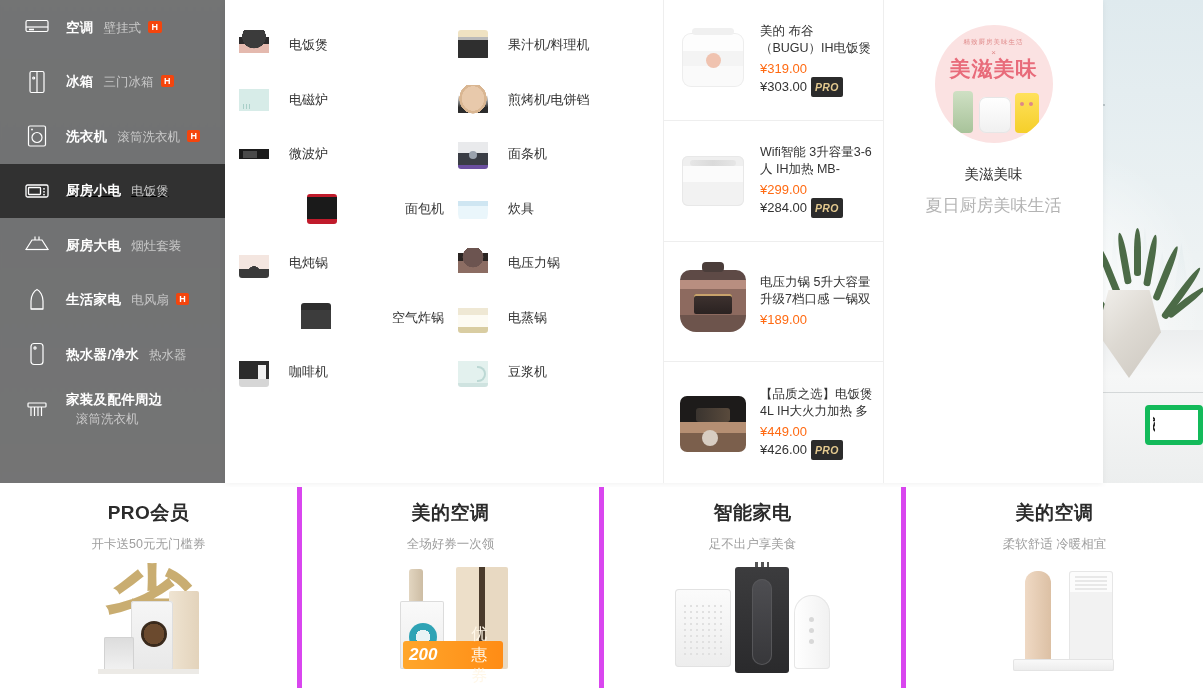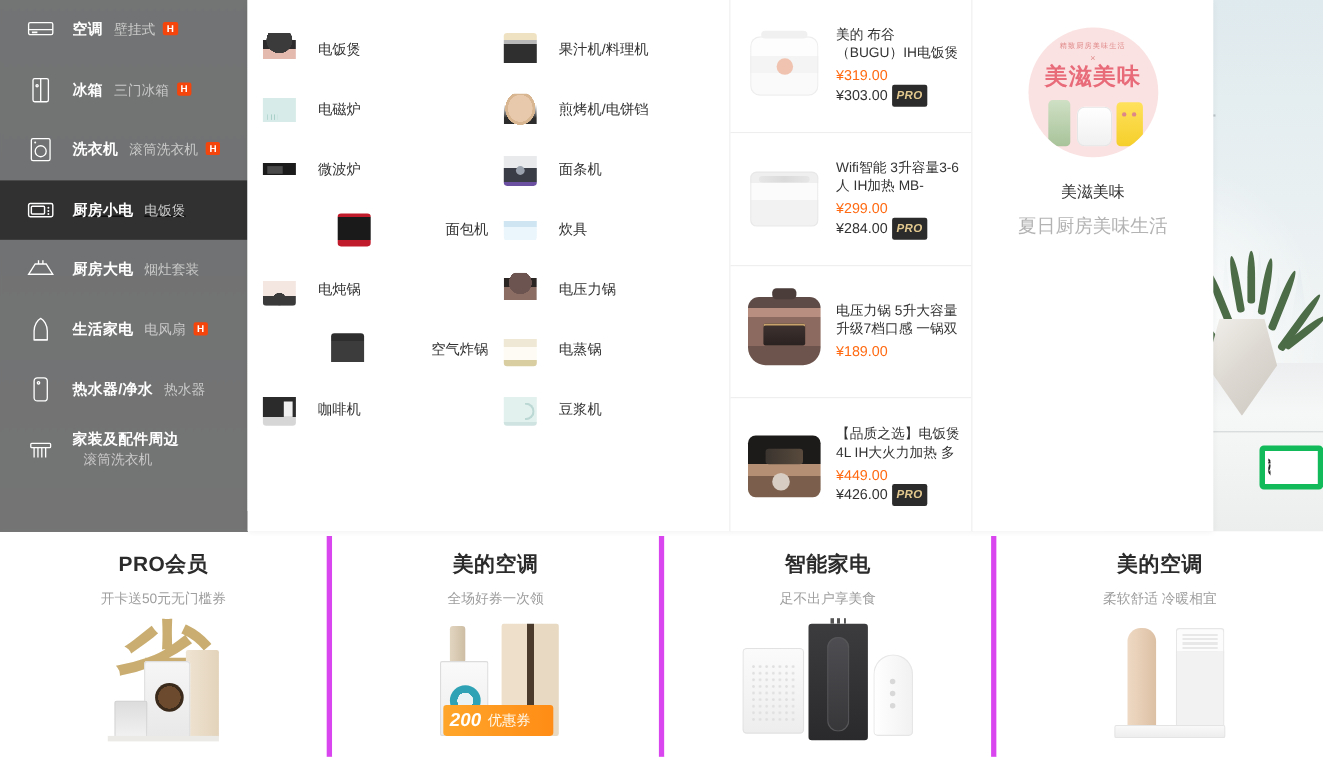--- a/index.html
+++ b/index.html
@@ -295,21 +295,21 @@
   .c2-washer{position:absolute;left:33%;top:48px;width:44px;height:68px;border-radius:2px;
     background:linear-gradient(180deg,#fafafa,#ececec);box-shadow:inset 0 0 0 1px #dcdcdc;}
   .c2-washer:after{content:"";position:absolute;left:9px;top:22px;width:28px;height:28px;
     border-radius:50%;background:radial-gradient(circle,#e9f3f5 0 36%,#2fa3b5 37% 74%,#187f91 75% 100%);}
   .c2-kettle{position:absolute;left:36%;top:16px;width:14px;height:34px;border-radius:3px;
     background:linear-gradient(90deg,#e2d5c0,#cdbda4);}
   .c2-coupon{position:absolute;left:34%;top:88px;width:100px;height:28px;border-radius:3px;
     background:linear-gradient(90deg,#ffa62b,#ff8c15);display:flex;align-items:center;
     padding-left:6px;gap:6px;}
   .c2-coupon .n{font-size:17px;font-weight:700;color:#ffffff;font-style:italic;}
-  .c2-coupon .t{font-size:13px;color:#fff7e8;}
+  .c2-coupon .t{font-size:16px;color:#fff7e8;margin-left:28px;}
 
   
   .c3-purifier{position:absolute;left:44%;top:14px;width:54px;height:106px;border-radius:3px;
     background:linear-gradient(180deg,#3c3c3e,#2a2a2c);}
   .c3-purifier:after{content:"";position:absolute;left:17px;top:12px;width:20px;height:86px;
     border-radius:10px;background:linear-gradient(180deg,#4e4e52,#37373a);
     box-shadow:inset 0 0 0 1px #565659;}
   .c3-purifier:before{content:"";position:absolute;left:20px;top:-5px;width:14px;height:5px;
     background:repeating-linear-gradient(90deg,#555 0 3px,transparent 3px 6px);}
   .c3-box{position:absolute;left:24%;top:36px;width:56px;height:78px;border-radius:4px;

